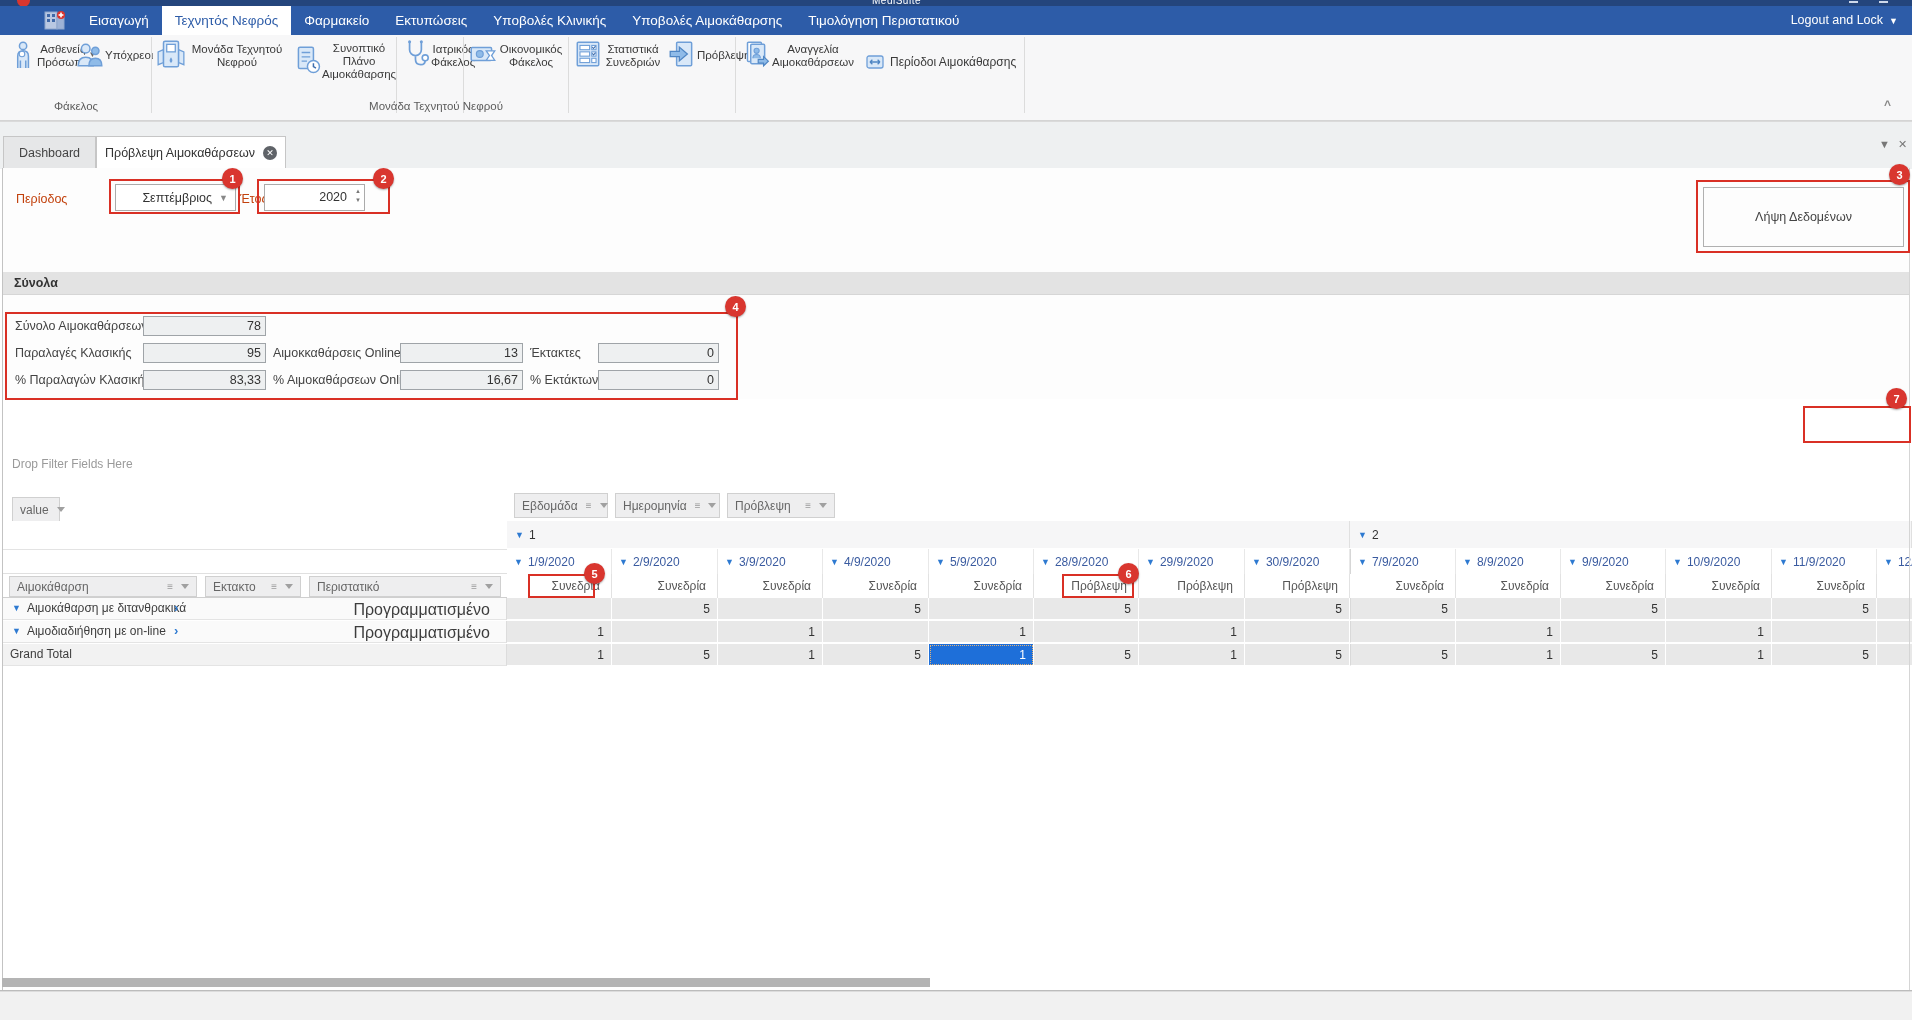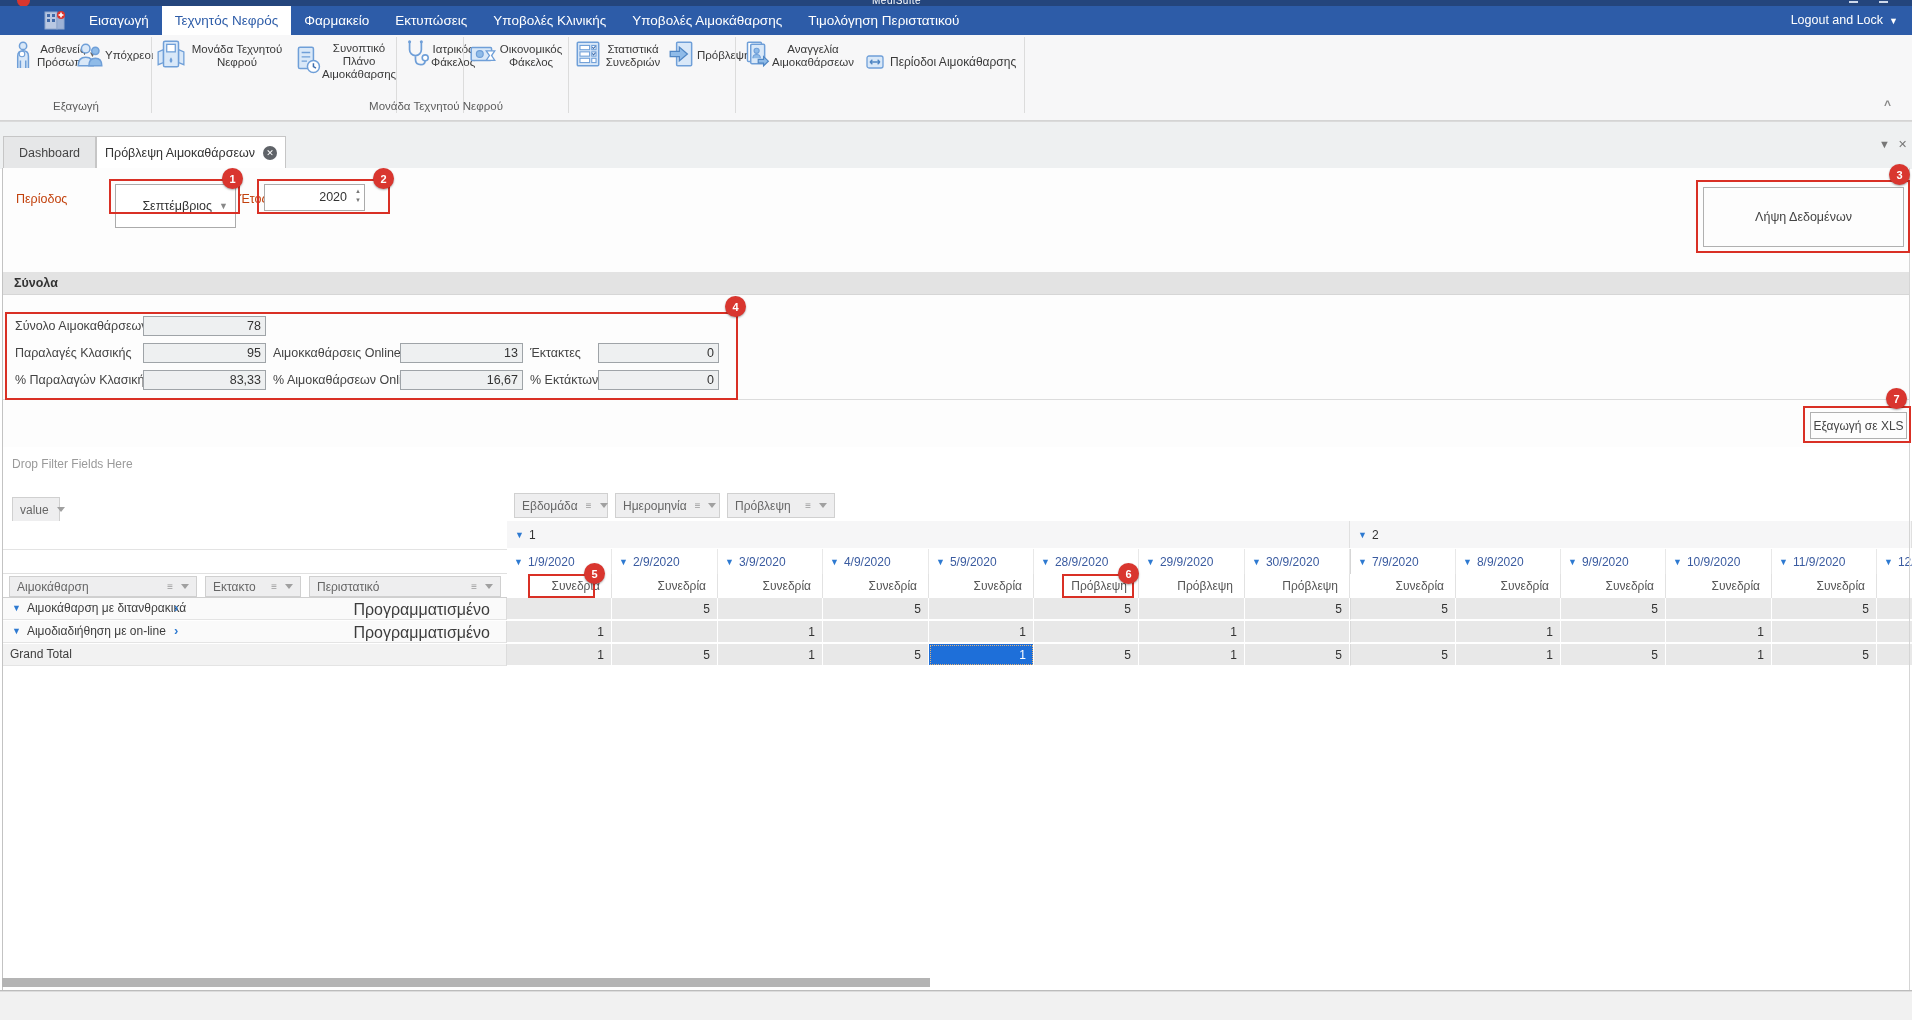--- a/index.html
+++ b/index.html
@@ -226,39 +226,39 @@
       </div>
       <div class="rsmall">
         <div class="ric16"><svg viewBox="0 0 18 14" width="18" height="14">
             <rect x="1" y="1" width="16" height="12" rx="2" fill="#d9e8f8" stroke="#6f9fd8" stroke-width="1.3"></rect>
             <path d="M4 7 h10 M4 7 l2.4-2.2 M4 7 l2.4 2.2 M14 7 l-2.4-2.2 M14 7 l-2.4 2.2" stroke="#4f86c4" stroke-width="1.3" fill="none"></path>
           </svg></div>
         <div>Περίοδοι Αιμοκάθαρσης</div>
       </div>
       <div class="rsep"></div>
     </div>
-  <div class="rgrouplbl" style="left:0;width:152px">Εξαγωγή</div>
+  <div class="rgrouplbl" style="left:0;width:152px">Φάκελος</div>
   <div class="rgrouplbl" style="left:156px;width:560px">Μονάδα Τεχνητού Νεφρού</div>
   <div class="ribcollapse">^</div>
 
   <div class="tabstrip">
     <div class="tab" style="left:3px;width:93px">
       <span>Dashboard</span>
     </div>
     <div class="tab active" style="left:96px;width:190px">
       <span>Πρόβλεψη Αιμοκαθάρσεων</span>
       <span class="tabclose">✕</span>
     </div>
     <div class="tsbtn" style="left:1879px">▼</div>
     <div class="tsbtn" style="left:1898px">✕</div>
   </div>
 
   <div class="periodpanel">
     <span class="flabel" style="left:14px;top:24px">Περίοδος</span>
-    <div class="combo" style="left:113px;top:16px;width:121px;height:44px">
+    <div class="combo" style="left:113px;top:16px;width:121px;height:27px">
       <span>Σεπτέμβριος</span>
       <span class="caret">▼</span>
     </div>
     <span class="flabel" style="left:238px;top:24px">Έτος</span>
     <div class="spinner" style="left:262px;top:16px;width:101px;height:27px">
       <span class="spinval">2020</span>
       <span class="spinarrows">
           <span>▲</span>
           <span>▼</span>
         </span>
@@ -277,23 +277,20 @@
       <div class="tlabel" style="left:528px;top:51px">Έκτακτες</div>
       <div class="tinput" style="left:596px;top:48px;width:121px">0</div>
       <div class="tlabel" style="left:13px;top:78px">% Παραλαγών Κλασικής</div>
       <div class="tinput" style="left:141px;top:75px;width:123px">83,33</div>
       <div class="tlabel" style="left:271px;top:78px">% Αιμοκαθάρσεων Online</div>
       <div class="tinput" style="left:398px;top:75px;width:123px">16,67</div>
       <div class="tlabel" style="left:528px;top:78px">% Εκτάκτων</div>
       <div class="tinput" style="left:596px;top:75px;width:121px">0</div>
     </div>
 
-  <div class="exportband">
-    <div class="bigbtn" style="left:1808px;top:12px;width:97px;height:27px;font-size:12px">Εξαγωγή σε XLS</div>
-  </div>
 
   <div class="pivot" id="pivot">
     <div class="dropfilter">Drop Filter Fields Here</div>
   <div class="fieldbtn" style="left:10px;top:50px;width:48px">
         <div class="fname">value</div>
         <div class="funnel"></div>
       </div>
       <div class="fieldbtn" style="left:512px;top:46px;width:94px">
         <div class="fname">Εβδομάδα</div>
         <div class="sorticon">≡</div>

